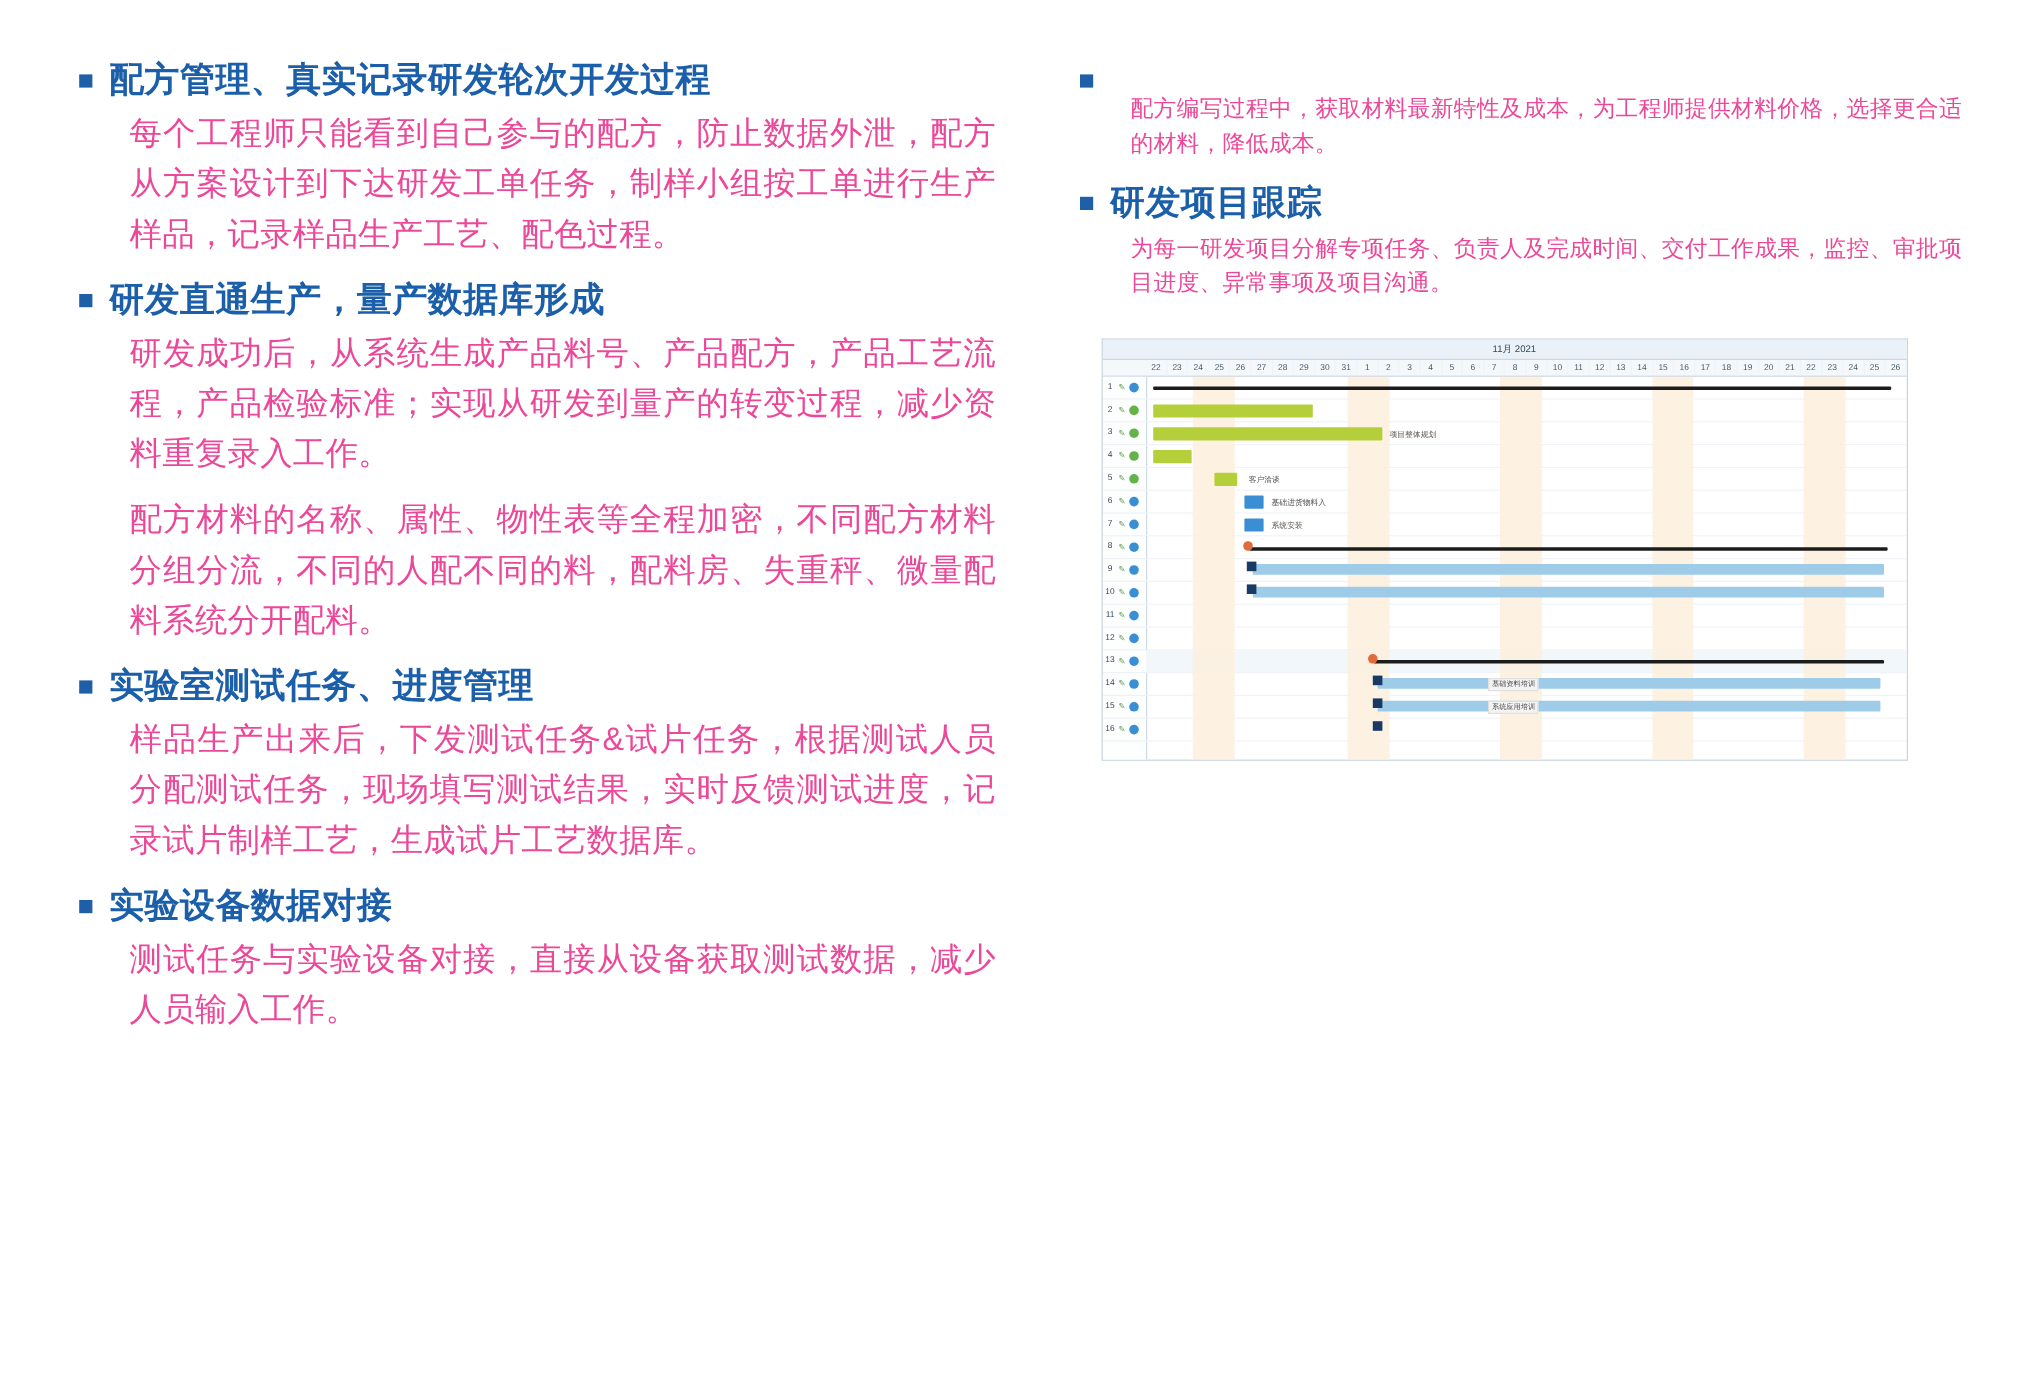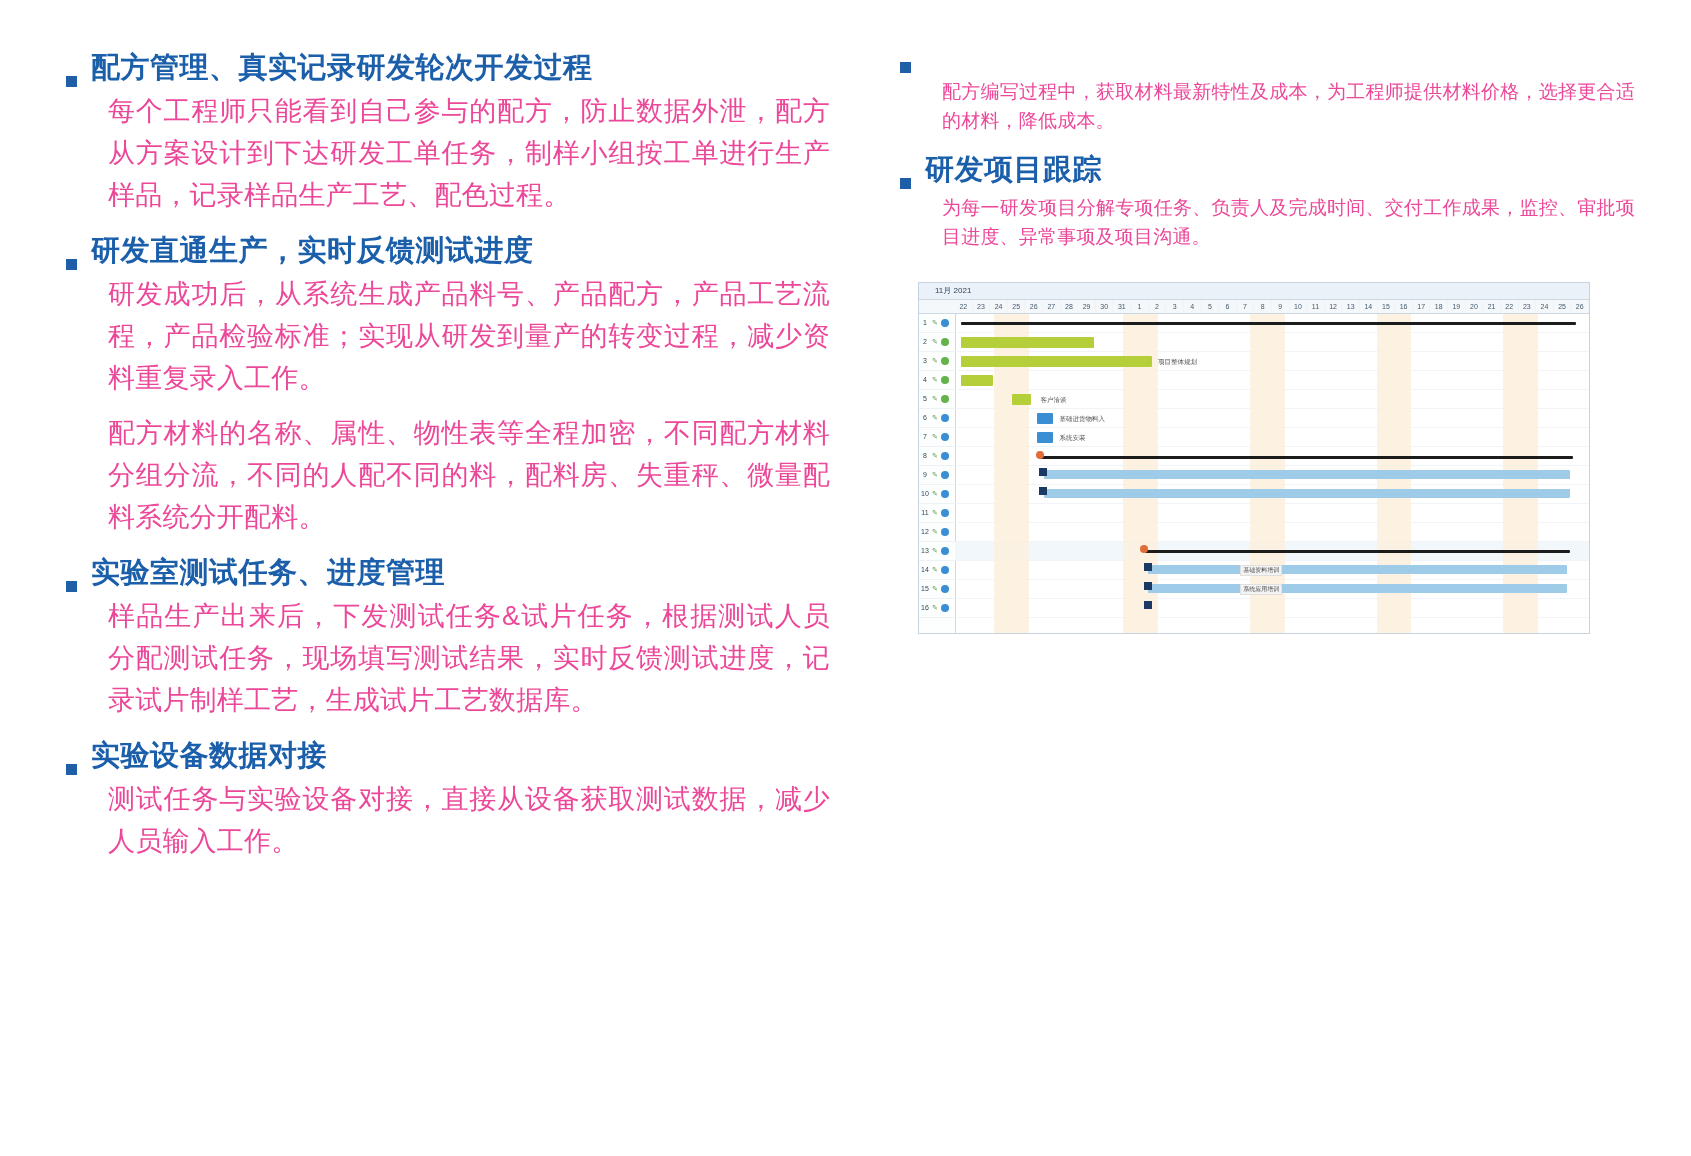--- a/index.html
+++ b/index.html
@@ -32,21 +32,21 @@
   }
   .col-right {
     width: 800px;
     padding-left: 40px;
   }
   .block {
     margin-bottom: 14px;
   }
   .heading {
     display: flex;
-    align-items: flex-end;
+    align-items: flex-start;
     margin-bottom: 4px;
   }
   .bullet {
     flex: 0 0 auto;
     width: 11px;
     height: 11px;
     background: #1f5fa8;
     margin-top: 14px;
     margin-right: 14px;
   }
@@ -88,21 +88,21 @@
   }
   .gantt-header {
     height: 16px;
     background: #eaf1f8;
     border-bottom: 1px solid #ccd8e4;
     position: relative;
   }
   .gantt-month {
     position: absolute;
     left: 16px; right: 0;
-    text-align: left;
+    text-align: center;
     font-size: 8px;
     color: #33475b;
     line-height: 16px;
   }
   .gantt-days {
     height: 14px;
     background: #f4f8fb;
     border-bottom: 1px solid #ccd8e4;
     display: flex;
     padding-left: 36px;
@@ -207,21 +207,21 @@
       <div class="heading">
         <span class="bullet"></span>
         <span class="heading-text">配方管理、真实记录研发轮次开发过程</span>
       </div>
       <div class="body-text">每个工程师只能看到自己参与的配方，防止数据外泄，配方从方案设计到下达研发工单任务，制样小组按工单进行生产样品，记录样品生产工艺、配色过程。</div>
     </div>
 
     <div class="block">
       <div class="heading">
         <span class="bullet"></span>
-        <span class="heading-text">研发直通生产，实时反馈测试进度</span>
+        <span class="heading-text">研发直通生产，量产数据库形成</span>
       </div>
       <div class="body-text">研发成功后，从系统生成产品料号、产品配方，产品工艺流程，产品检验标准；实现从研发到量产的转变过程，减少资料重复录入工作。</div>
     </div>
 
     <div class="block">
       <div class="body-text">配方材料的名称、属性、物性表等全程加密，不同配方材料分组分流，不同的人配不同的料，配料房、失重秤、微量配料系统分开配料。</div>
     </div>
 
     <div class="block">
       <div class="heading">

